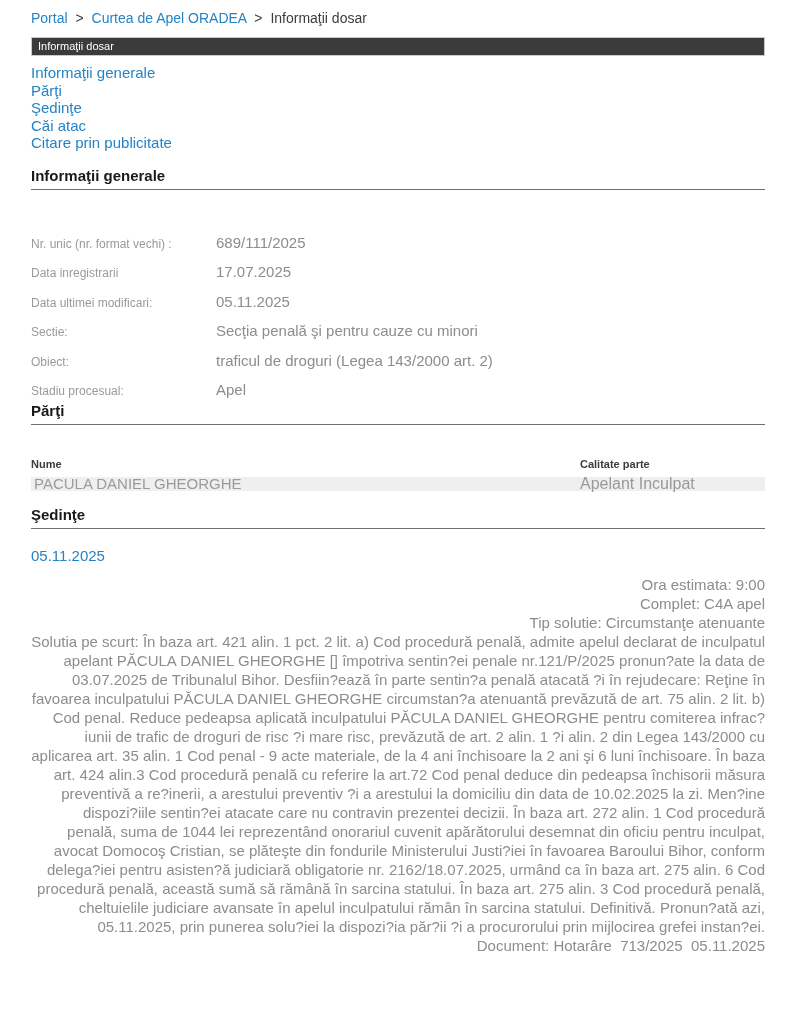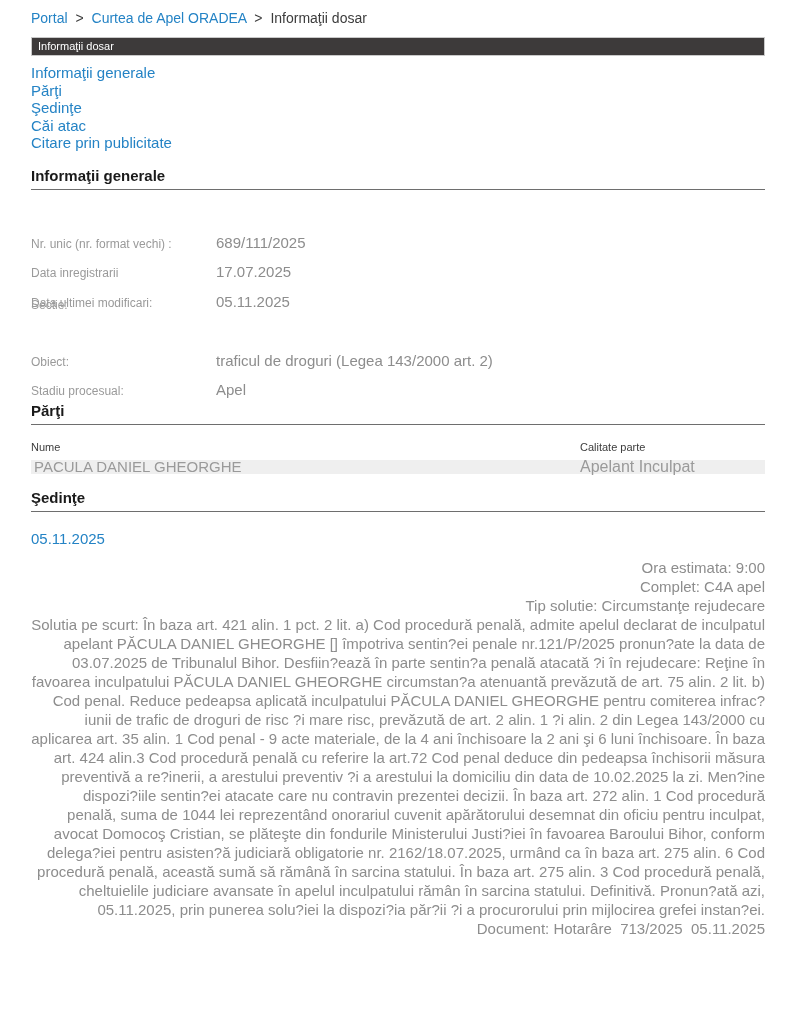--- a/index.html
+++ b/index.html
@@ -73,23 +73,23 @@
     color: #9a9a9a;
   }
   .field-value {
     font-size: 15px;
     color: #8d8d8d;
     margin-top: 24px;
   }
   
   .party-header {
     display: flex;
-    margin-top: 16px;
+    margin-top: 33px;
     font-size: 11px;
-    font-weight: normal;
+    font-weight: bold;
     color: #3c3c3c;
   }
   .party-header .col-name { flex: 1; }
   .party-header .col-role { flex: 0 0 185px; }
   .party-row {
     display: flex;
     align-items: center;
     background: #efefef;
     margin-top: 7px;
     height: 14px;
@@ -161,20 +161,21 @@
     <div class="field-row">
       <div class="field-label">Data inregistrarii</div>
       <div class="field-value">17.07.2025</div>
     </div>
     <div class="field-row">
       <div class="field-label">Data ultimei modificari:</div>
       <div class="field-value">05.11.2025</div>
     </div>
     <div class="field-row">
       <div class="field-label">Sectie:</div>
+      <div class="field-value">Secţia penală şi pentru cauze cu minori</div>
     </div>
     <div class="field-row">
       <div class="field-label">Obiect:</div>
       <div class="field-value">traficul de droguri (Legea 143/2000 art. 2)</div>
     </div>
     <div class="field-row">
       <div class="field-label">Stadiu procesual:</div>
       <div class="field-value">Apel</div>
     </div>
   </div>
@@ -192,18 +193,18 @@
   </div>
 
   
   <div class="section-heading">Şedinţe</div>
 
   <a class="hearing-date">05.11.2025</a>
 
   <div class="hearing-body">
     <div>Ora estimata: 9:00</div>
     <div>Complet: C4A apel</div>
-    <div>Tip solutie: Circumstanţe rejudecare</div>
+    <div>Tip solutie: Circumstanţe atenuante</div>
     <div>Solutia pe scurt: În baza art. 421 alin. 1 pct. 2 lit. a) Cod procedură penală, admite apelul declarat de inculpatul apelant PĂCULA DANIEL GHEORGHE [] împotriva sentin?ei penale nr.121/P/2025 pronun?ate la data de 03.07.2025 de Tribunalul Bihor. Desfiin?ează în parte sentin?a penală atacată ?i în rejudecare: Reţine în favoarea inculpatului PĂCULA DANIEL GHEORGHE circumstan?a atenuantă prevăzută de art. 75 alin. 2 lit. b) Cod penal. Reduce pedeapsa aplicată inculpatului PĂCULA DANIEL GHEORGHE pentru comiterea infrac?iunii de trafic de droguri de risc ?i mare risc, prevăzută de art. 2 alin. 1 ?i alin. 2 din Legea 143/2000 cu aplicarea art. 35 alin. 1 Cod penal - 9 acte materiale, de la 4 ani închisoare la 2 ani şi 6 luni închisoare. În baza art. 424 alin.3 Cod procedură penală cu referire la art.72 Cod penal deduce din pedeapsa închisorii măsura preventivă a re?inerii, a arestului preventiv ?i a arestului la domiciliu din data de 10.02.2025 la zi. Men?ine dispozi?iile sentin?ei atacate care nu contravin prezentei decizii. În baza art. 272 alin. 1 Cod procedură penală, suma de 1044 lei reprezentând onorariul cuvenit apărătorului desemnat din oficiu pentru inculpat, avocat Domocoş Cristian, se plăteşte din fondurile Ministerului Justi?iei în favoarea Baroului Bihor, conform delega?iei pentru asisten?ă judiciară obligatorie nr. 2162/18.07.2025, urmând ca în baza art. 275 alin. 6 Cod procedură penală, această sumă să rămână în sarcina statului. În baza art. 275 alin. 3 Cod procedură penală, cheltuielile judiciare avansate în apelul inculpatului rămân în sarcina statului. Definitivă. Pronun?ată azi, 05.11.2025, prin punerea solu?iei la dispozi?ia păr?ii ?i a procurorului prin mijlocirea grefei instan?ei.</div>
     <div>Document: Hotarâre  713/2025  05.11.2025</div>
   </div>
 
 </div>
 
 </body></html>

